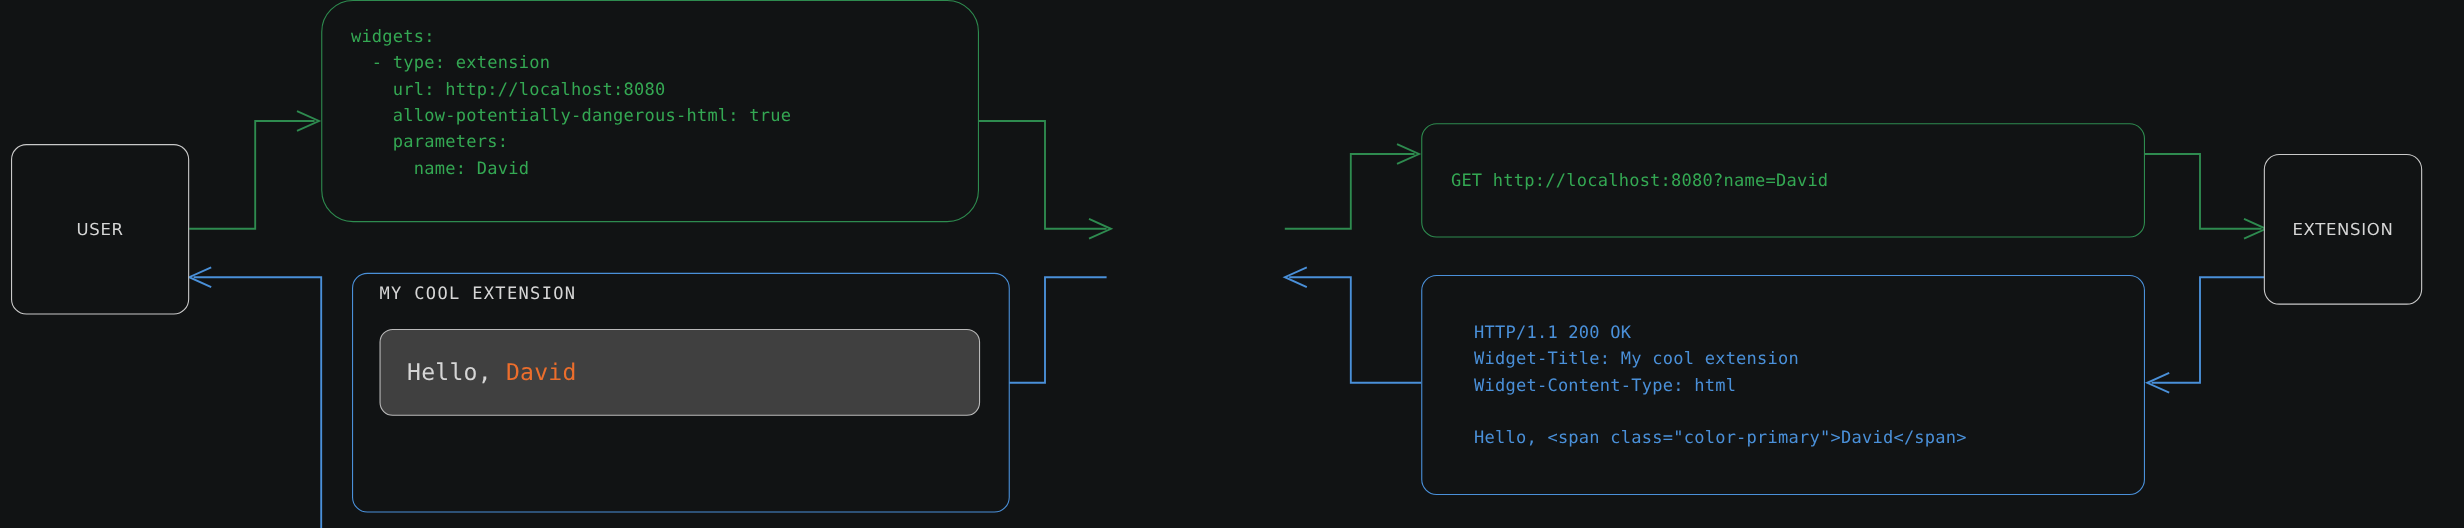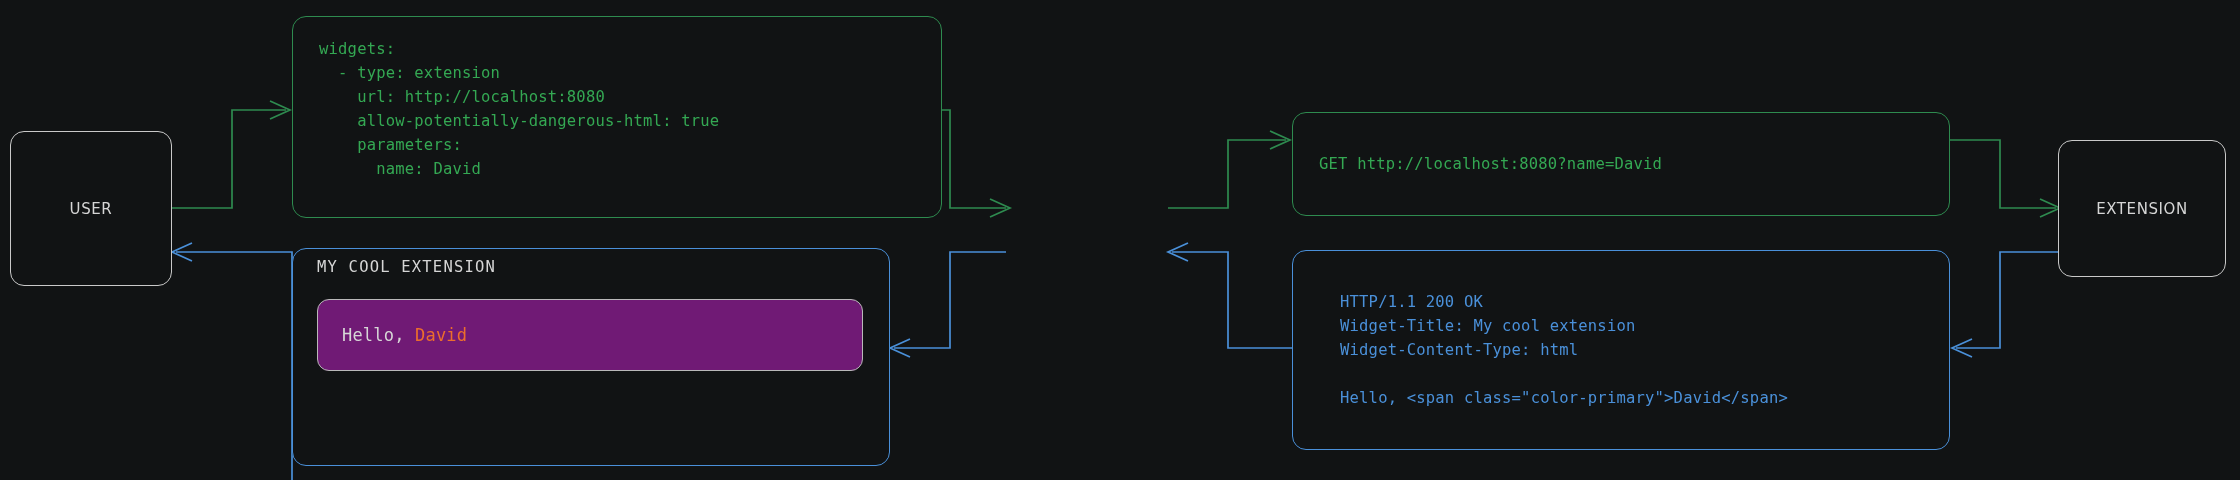--- a/index.html
+++ b/index.html
@@ -51,39 +51,39 @@
     border: 1.6px solid #2e8b4f;
     padding: 20px 26px;
     white-space: pre;
     font-family: "DejaVu Sans Mono", "Liberation Mono", monospace;
     font-size: 15.5px;
     line-height: 1.55;
     letter-spacing: 0.2px;
   }
   .codebox.green  { border-color: #2e8b4f; color: #34a853; }
   .codebox.blue   { border-color: #4a90d9; color: #4a90d9; }
-  .codebox.neutral{ border-color: #4a90d9; color: #d6d6d6; }
+  .codebox.neutral{ border-color: #4a90d9; color: #d6d6d6; margin-left: 28px; }
 
   .widget-title {
     font-family: "DejaVu Sans Mono", "Liberation Mono", monospace;
     font-size: 15.5px;
     color: #d6d6d6;
     letter-spacing: 1.2px;
     padding-left: 24px;
     padding-top: 6px;
   }
   .widget-body {
     margin: 20px 26px 0 24px;
     border: 1.6px solid #b9b9b9;
     border-radius: 12px;
     padding: 22px 24px;
     font-family: "DejaVu Sans Mono", "Liberation Mono", monospace;
-    font-size: 17px;
+    font-size: 21px;
     color: #d6d6d6;
-    background: #701a75;
+    background: #404040;
     box-sizing: border-box;
   }
   .accent-orange { color: #ec6e2c; }
 </style>
 </head>
 <body>
 
 <div id="stage">
 
   <svg id="wires" viewBox="0 0 2240 480" width="2240" height="480" xmlns="http://www.w3.org/2000/svg">
@@ -127,25 +127,25 @@
       <path d="M292 480 V252 H232 V252 H176" fill="none" stroke="#4a90d9" stroke-width="1.7"></path>
       <path d="M192 243 L172 252 L192 261" fill="none" stroke="#4a90d9" stroke-width="1.7"></path>
     </g>
   </svg>
 
   <div class="node" style="left:10px; top:131px; width:162px; height:155px;">
     <span>USER</span>
   </div>
 
 
-  <div class="node" style="left:2058px; top:140px; width:168px; height:137px;">
+  <div class="node" style="left:2058px; top:140px; width:144px; height:137px;">
     <span>EXTENSION</span>
   </div>
 
-  <div class="codebox green" style="left:292px; top:16px; width:650px; height:202px;"><span>widgets:
+  <div class="codebox green" style="left:292px; top:0; width:598px; height:202px;border-radius:29px;"><span>widgets:
   - type: extension
     url: http://localhost:8080
     allow-potentially-dangerous-html: true
     parameters:
       name: David</span></div>
 
   <div class="codebox green" style="left:1292px; top:88px; width:658px; height:104px; display:flex; align-items:center;margin-top:24px;"><span>GET http://localhost:8080?name=David</span></div>
 
   <div class="codebox blue" style="left:1292px; top:250px; width:658px; height:200px; display:flex; align-items:center;padding-left:47px;"><span>HTTP/1.1 200 OK
 Widget-Title: My cool extension

